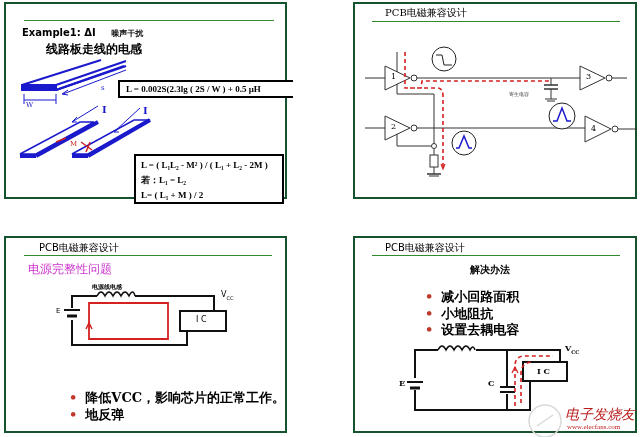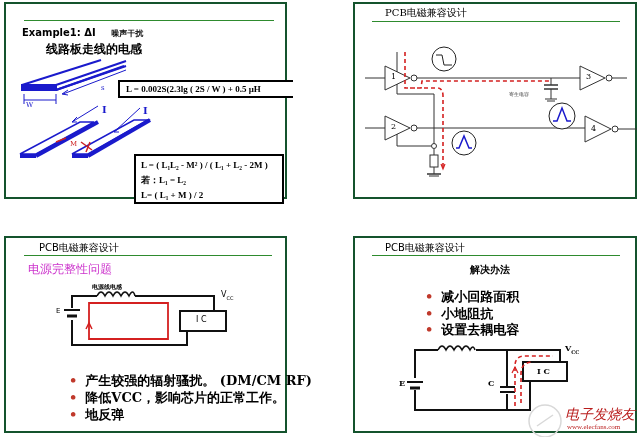--- a/index.html
+++ b/index.html
@@ -165,21 +165,20 @@
       <line x1="58" y1="72" x2="74" y2="72" stroke-width="2"></line>
       <line x1="61" y1="78" x2="71" y2="78" stroke-width="3"></line>
     </g>
     <path d="M 83 102 L 83 65 L 162 65 L 162 101 L 83 101" stroke="#d42020" stroke-width="1.8" fill="none"></path>
     <polyline points="80,91 83,85 86,91" stroke="#d42020" stroke-width="1.5" fill="none"></polyline>
   </svg>
   <div class="t sans" style="left:50px; top:69px; font-size:7px;">E</div>
   <div class="t sans" style="left:215px; top:52px; font-size:8px;">V<sub style="font-size:5px;">CC</sub></div>
   <div class="t sans" style="left:190px; top:77px; font-size:8px;">I C</div>
 
-  <div class="bul" style="left:63px; top:134px;"><span class="dot">•</span><span>产生较强的辐射骚扰。 (DM/CM RF)</span></div>
   <div class="bul" style="left:63px; top:151px;"><span class="dot">•</span><span>降低VCC，影响芯片的正常工作。</span></div>
   <div class="bul" style="left:63px; top:168px;"><span class="dot">•</span><span>地反弹</span></div>
 </div>
 
 <div id="s4" class="slide">
   <div class="hdr sans" style="left:30px; top:3px;">PCB电磁兼容设计</div>
   <div class="hline" style="left:17px; top:17px; width:248px;"></div>
   <div class="t" style="left:115px; top:25px; font-size:10px; font-weight:bold;">解决办法</div>
 
   <div class="bul" style="left:70px; top:50px;"><span class="dot">•</span><span>减小回路面积</span></div>

